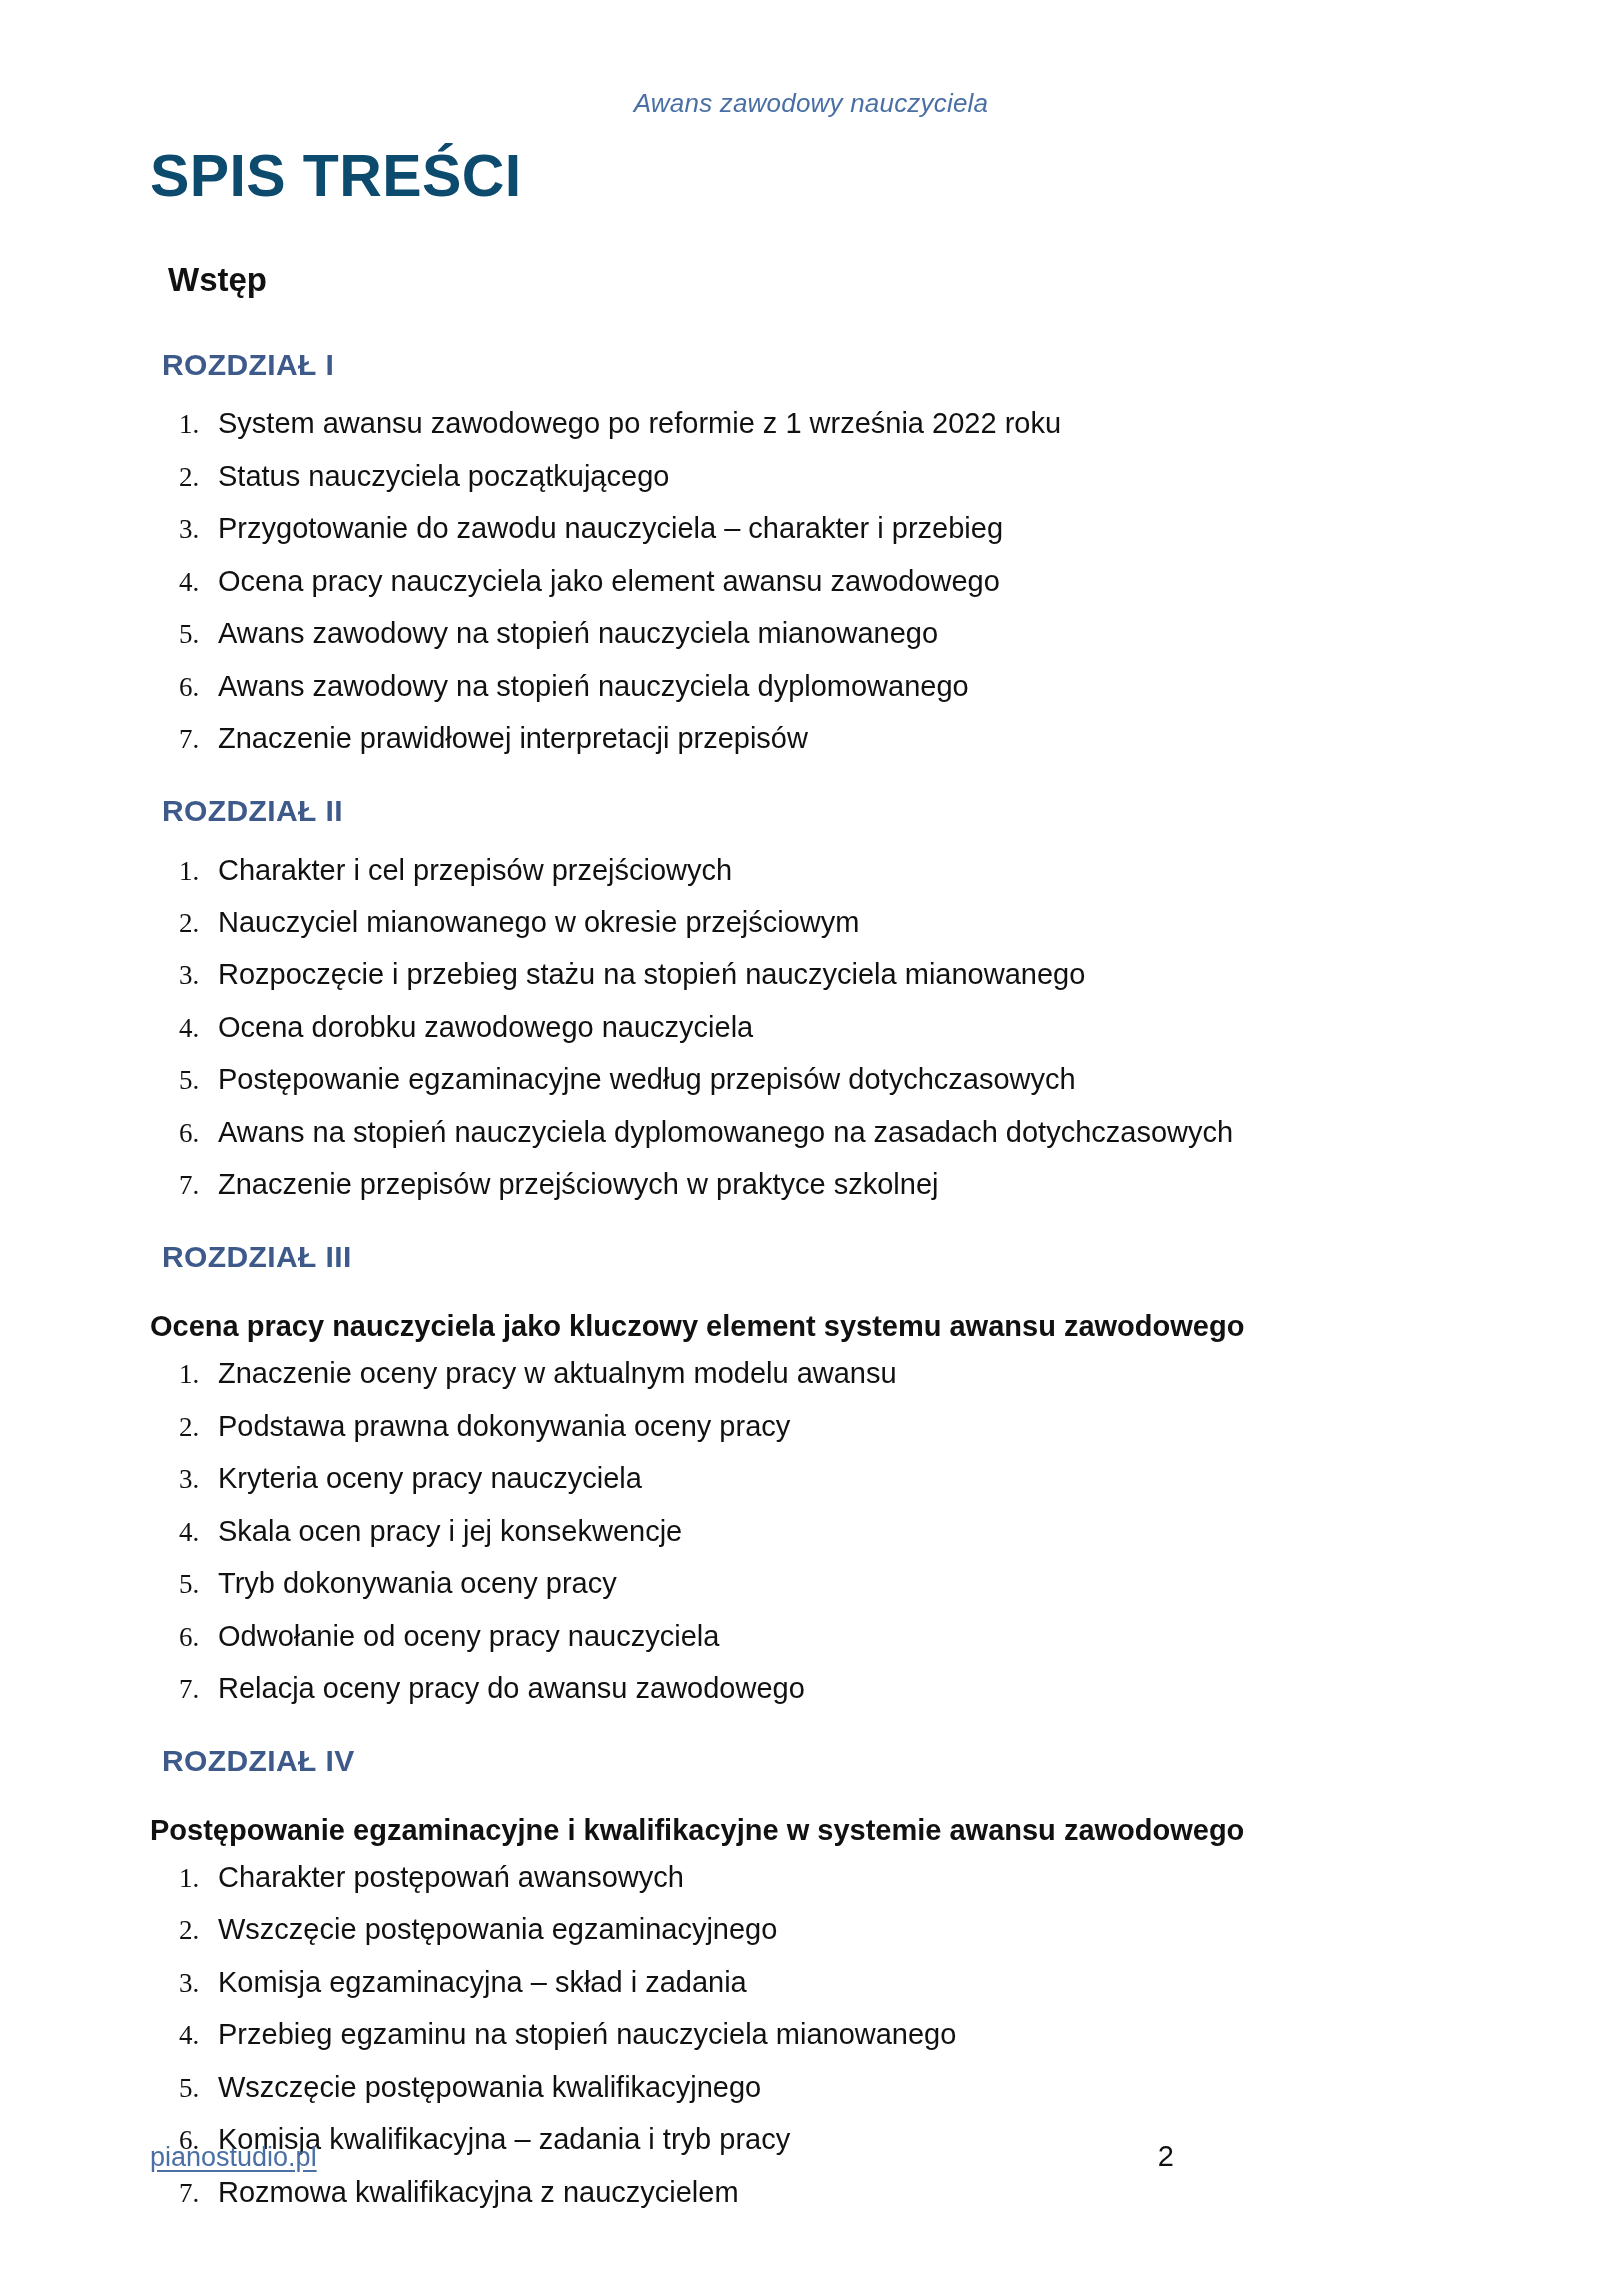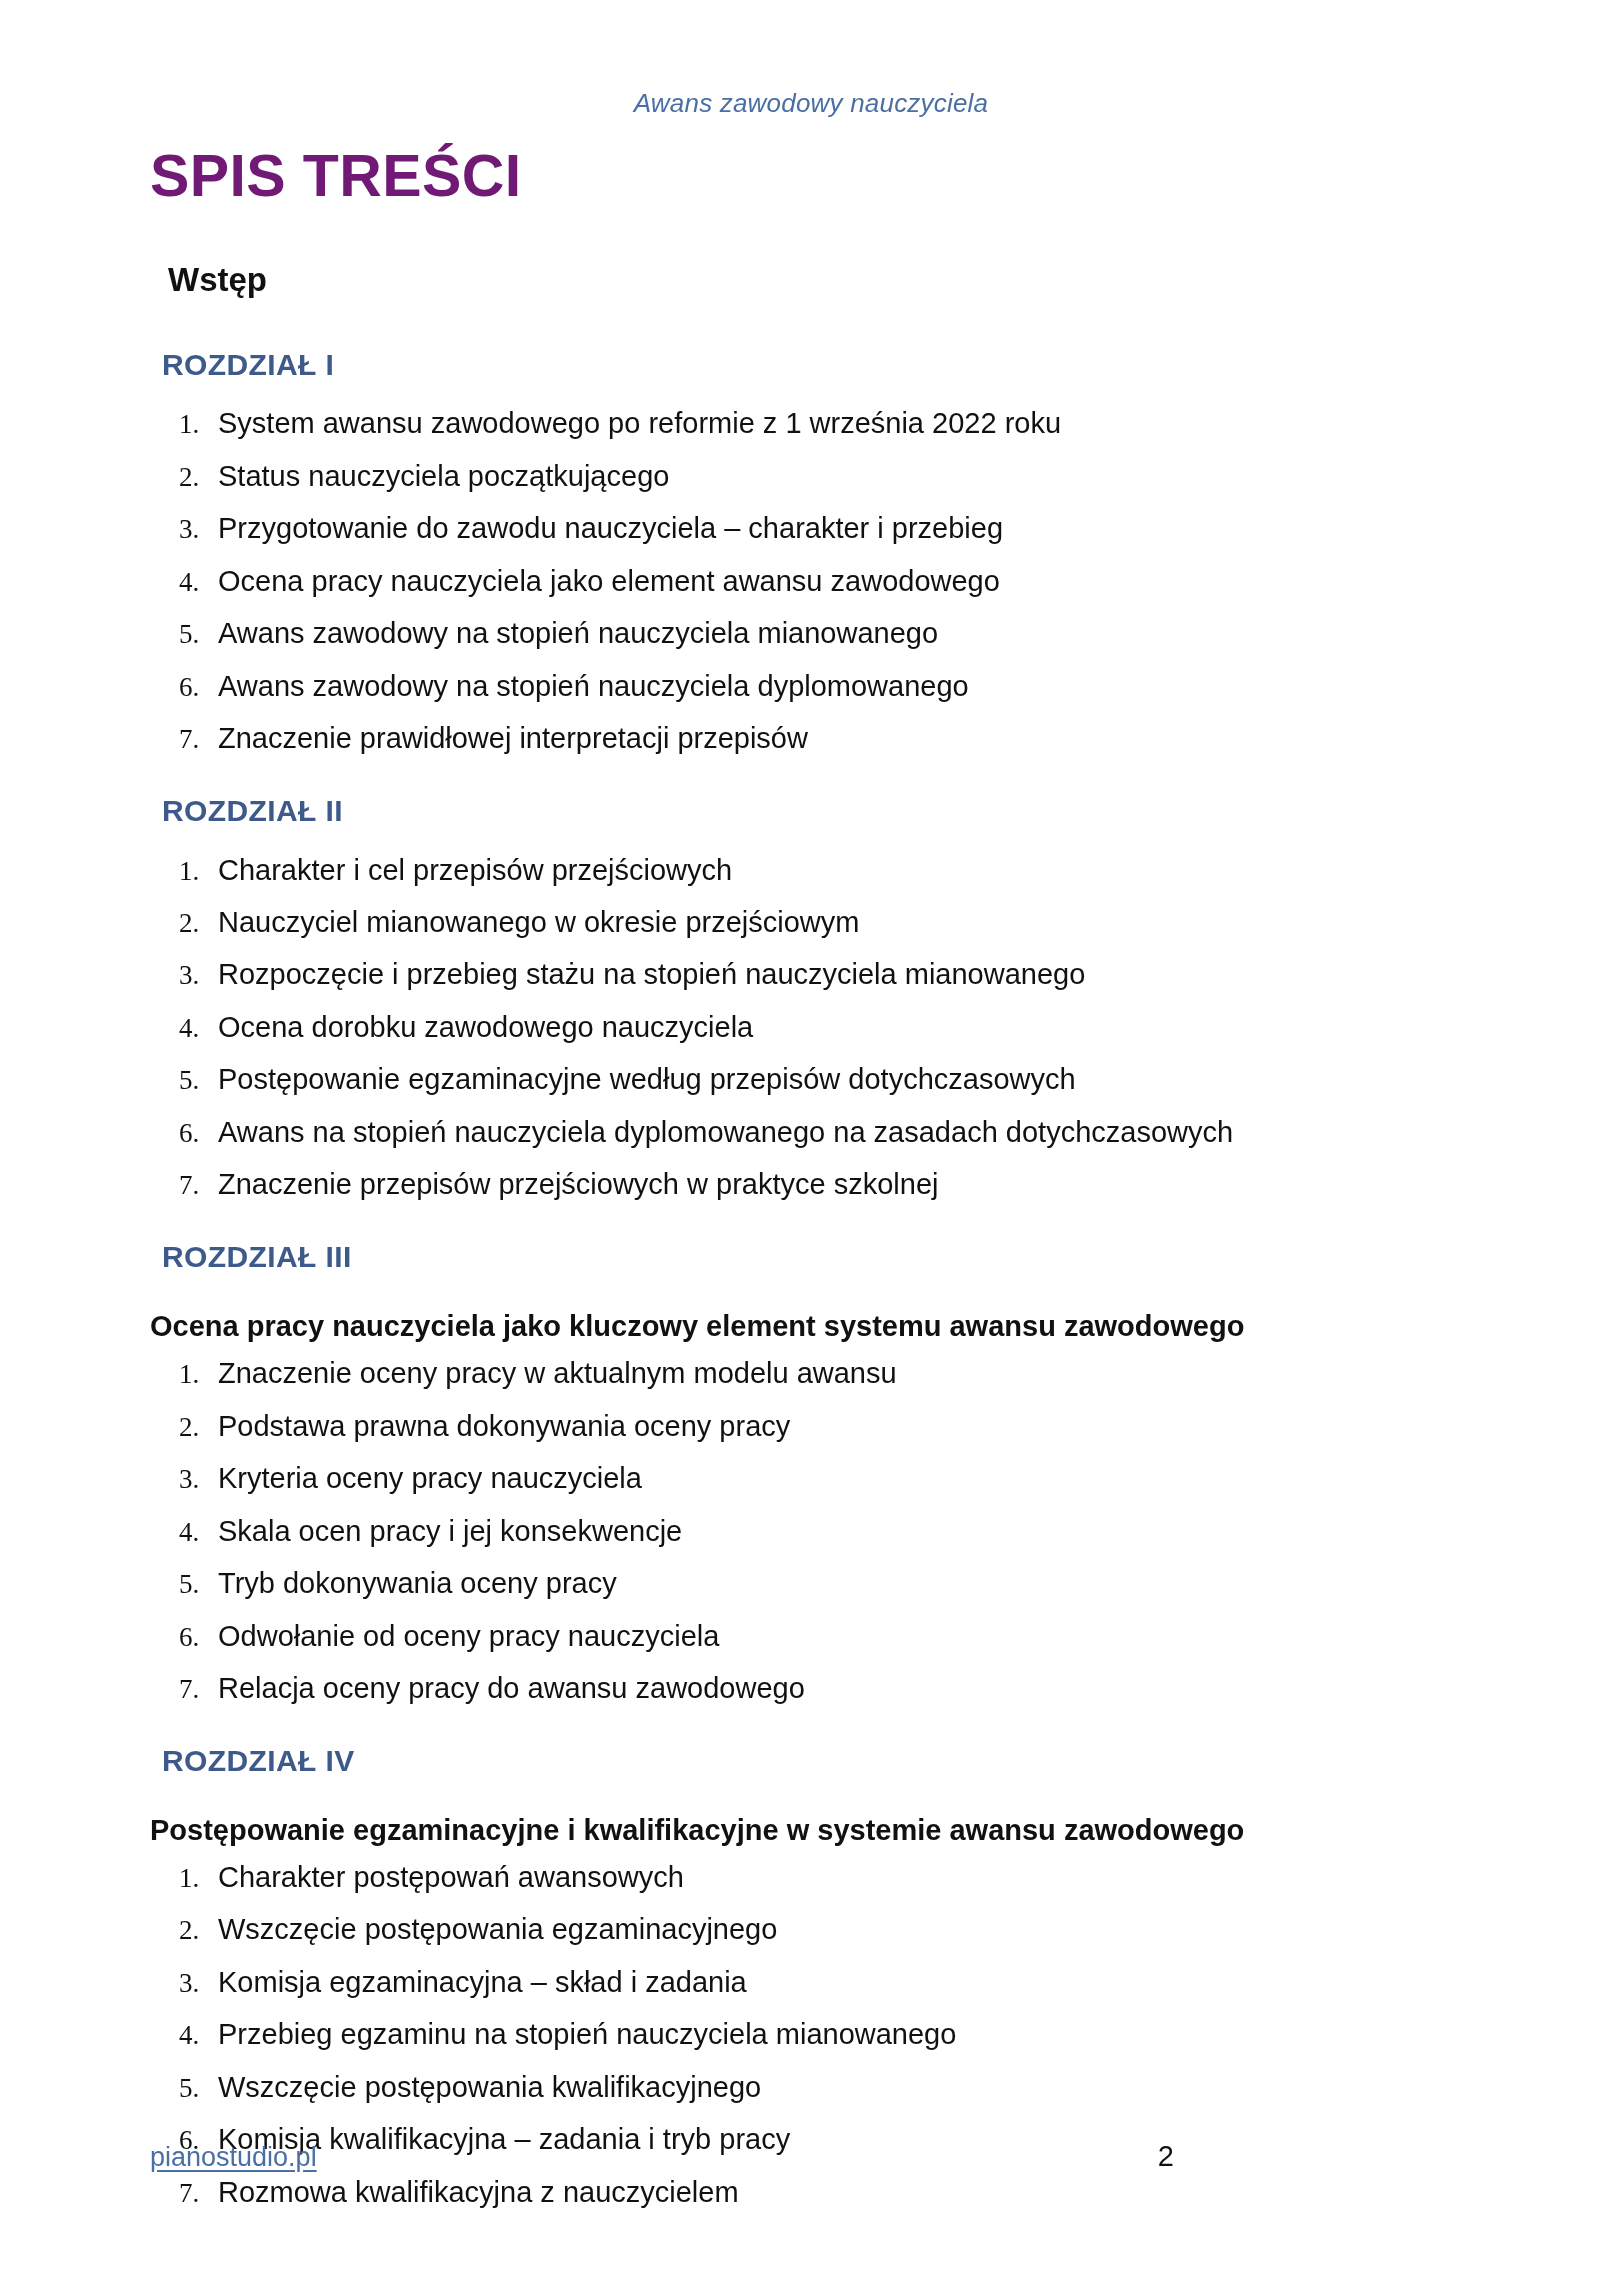--- a/index.html
+++ b/index.html
@@ -44,21 +44,21 @@
   }
 
   .doc-title {
     margin: 0;
     padding-top: 146px;
     font-family: "Liberation Sans", sans-serif;
     font-weight: bold;
     font-size: 59px;
     line-height: 1.02;
     letter-spacing: 0.4px;
-    color: #701a75;
+    color: #0c4a6e;
     white-space: nowrap;
   }
 
   .intro-heading {
     margin: 18px;
     padding-top: 34px;
     font-family: "Liberation Sans", sans-serif;
     font-weight: bold;
     font-size: 33px;
     line-height: 1.35;

